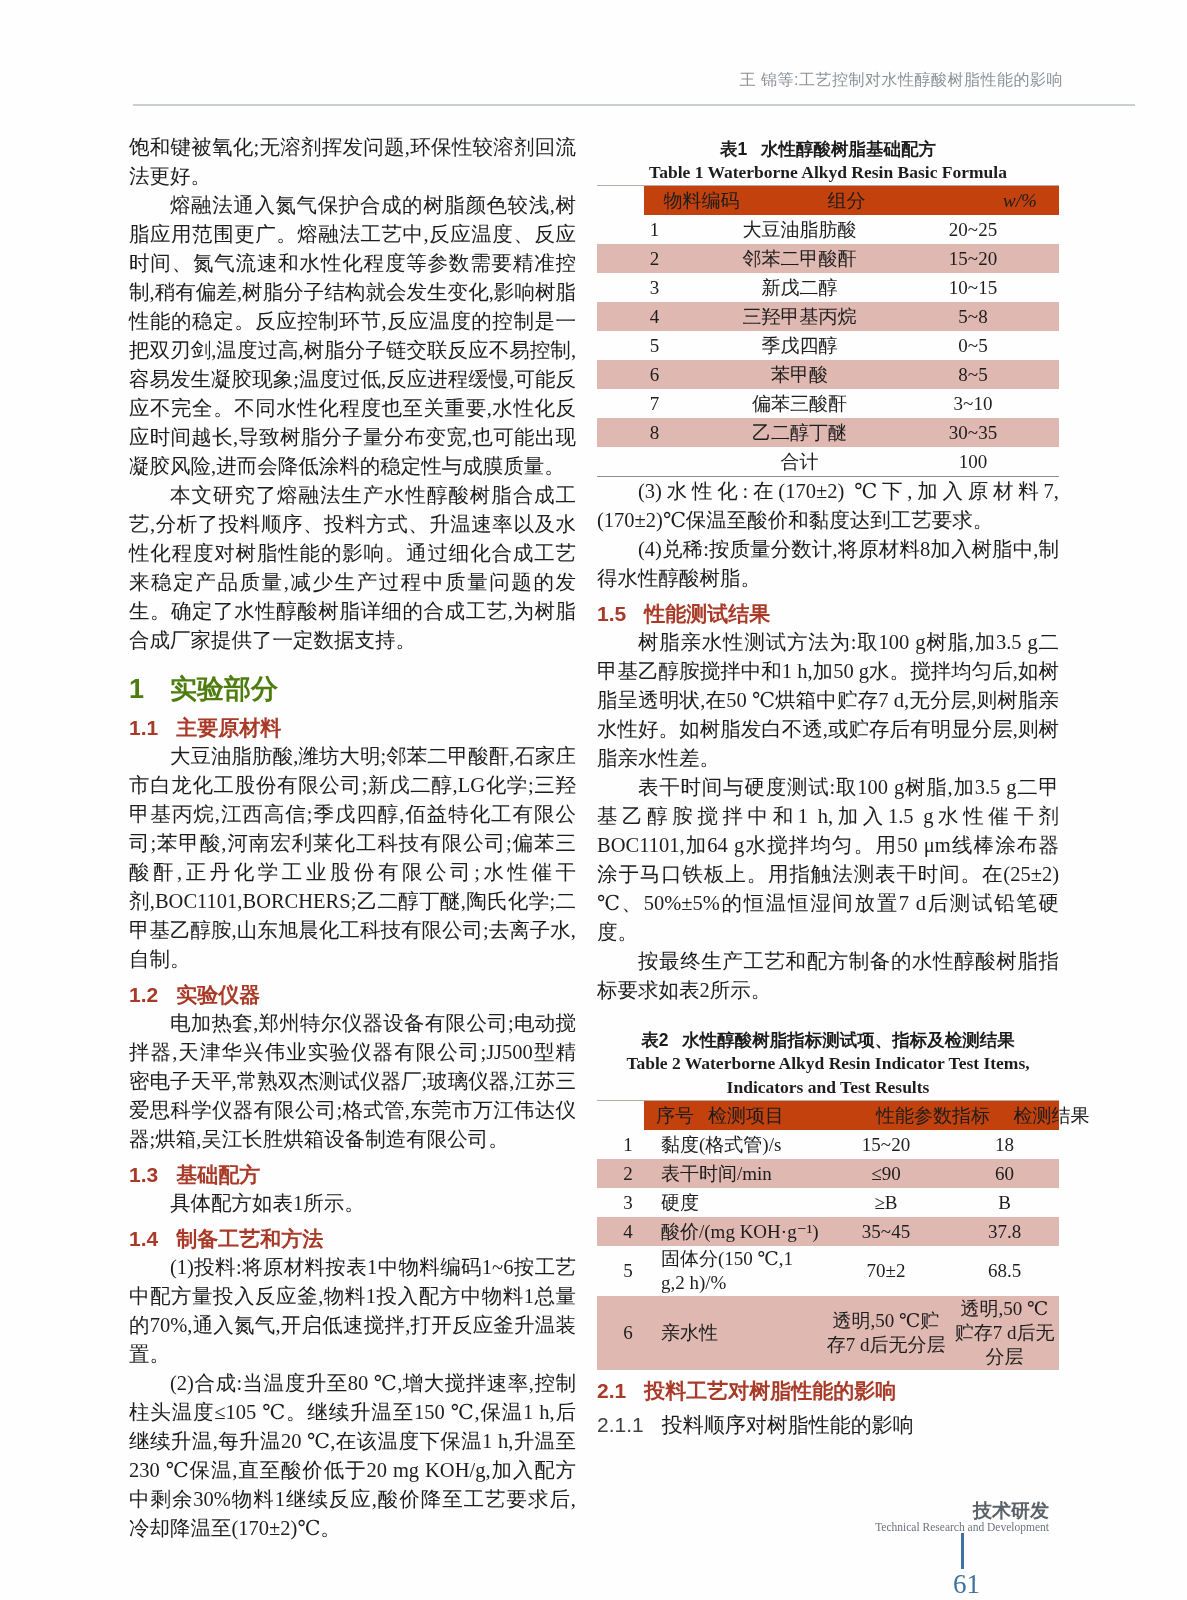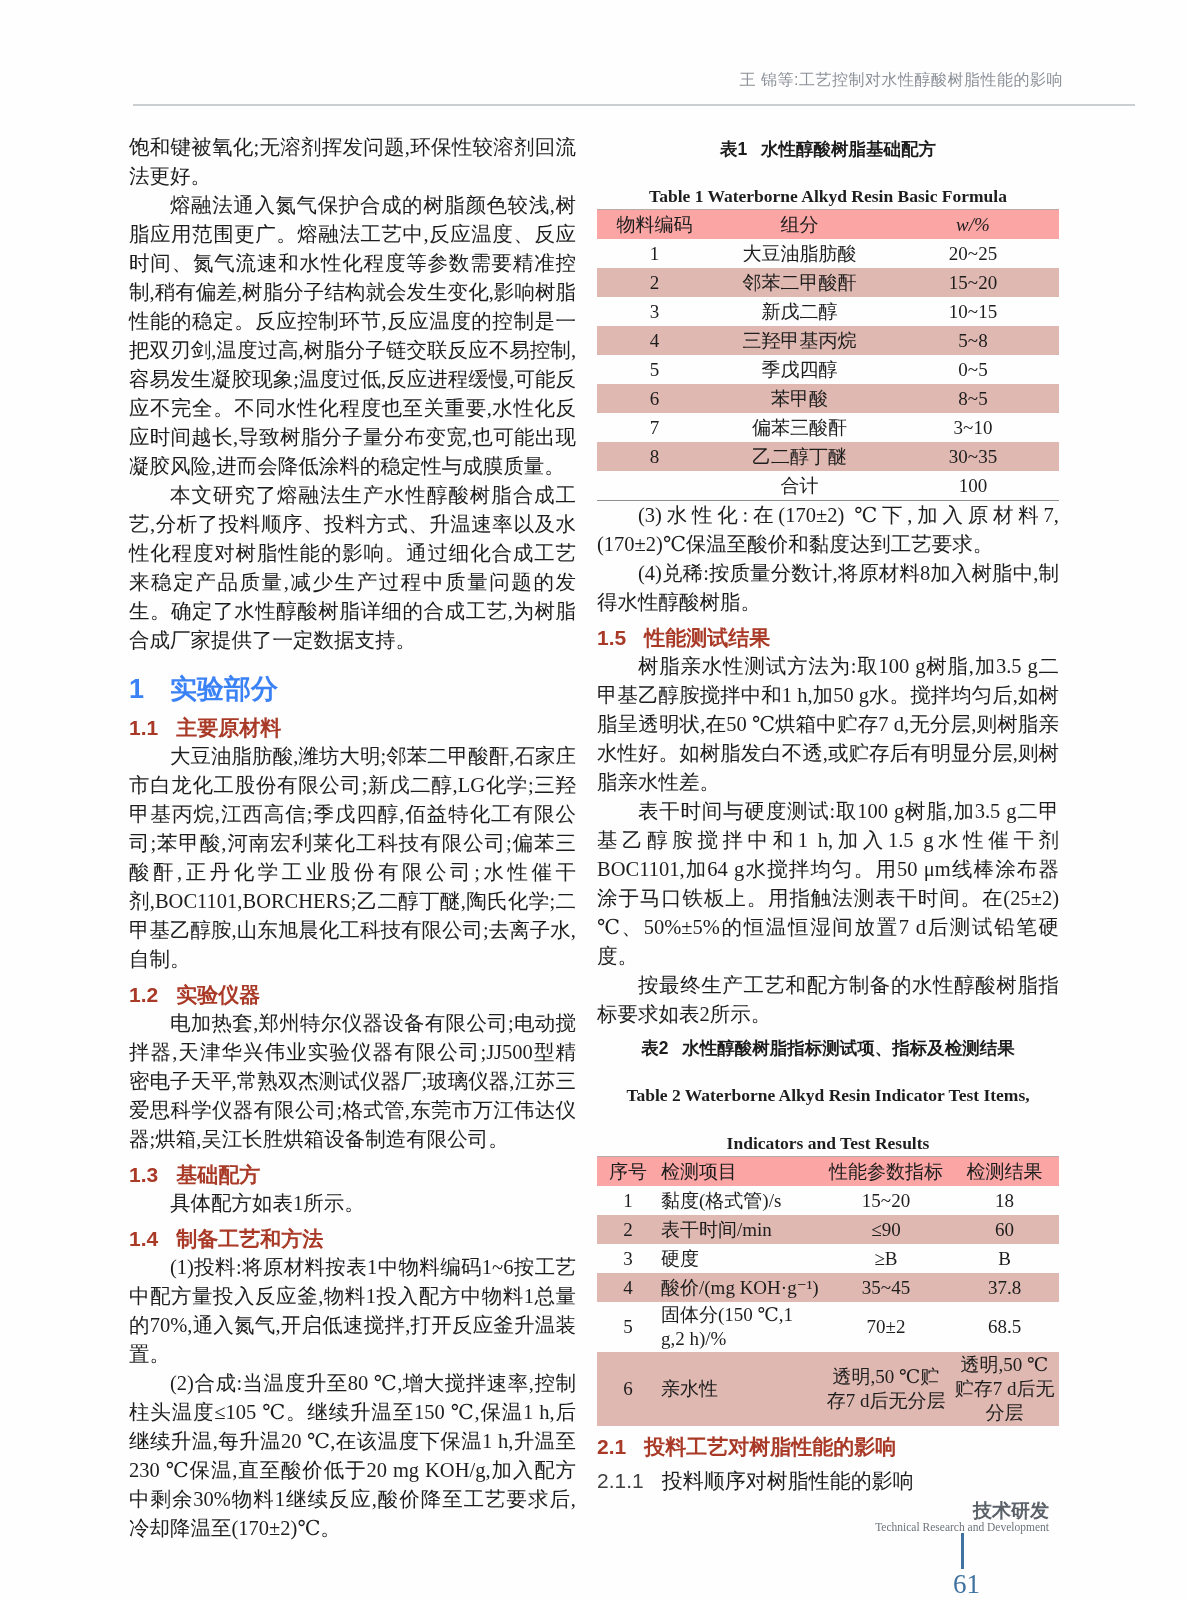--- a/index.html
+++ b/index.html
@@ -13,51 +13,51 @@
   .head-rule{position:absolute;left:133px;top:104px;width:1002px;height:2px;background:#cbcfd2;}
 
   
   .col-left{position:absolute;left:129px;top:133px;width:447px;}
   .col-right{position:absolute;left:597px;top:138px;width:462px;}
 
   p.body{margin:0;font-size:20.5px;line-height:29px;text-align:justify;}
   p.ind{text-indent:2em;}
 
   
-  .h1{margin:16px 0 0 0;color:#3b82f6;font-family:"Liberation Sans","DejaVu Sans",sans-serif;
+  .h1{margin:16px 0 0 0;color:#4d7c0f;font-family:"Liberation Sans","DejaVu Sans",sans-serif;
       font-weight:bold;font-size:27px;line-height:36px;}
   .h1 .num{margin-right:26px;}
   .h2{margin:7px 0 0 0;color:#a93a28;font-family:"Liberation Sans","DejaVu Sans",sans-serif;
       font-weight:bold;font-size:21px;line-height:28px;}
   .h2 .num{margin-right:18px;}
   .h3{margin:6px 0 0 0;font-family:"Liberation Sans","DejaVu Sans",sans-serif;
       font-weight:normal;font-size:21px;line-height:28px;color:#1d1d1d;}
   .h3 .num{color:#404040;margin-right:18px;}
   .after-h{margin-top:0;}
 
   
   .tbl-title-cn{text-align:center;font-weight:bold;font-size:17.5px;line-height:22px;
                 font-family:"Liberation Sans","DejaVu Sans",sans-serif;}
   .tbl-title-cn .lbl{margin-right:14px;}
   .tbl-title-en{text-align:center;font-weight:bold;font-size:17.5px;line-height:24px;
-                font-family:"Liberation Serif","DejaVu Serif",serif;margin-top:24px;}
+                font-family:"Liberation Serif","DejaVu Serif",serif;}
 
   
   .tbl{width:462px;border-top:1px solid #b9aba8;margin-top:1px;font-size:19px;}
   .row{display:grid;align-items:center;min-height:29px;line-height:24px;}
   .t1 .row{grid-template-columns:115px 175px 172px;}
   .t2 .row{grid-template-columns:62px 163px 128px 109px;}
   .row > div{text-align:center;padding:1px 2px;}
   .t2 .row > div.cL{text-align:left;padding-left:2px;}
-  .rhead{background:#fca5a5;}
+  .rhead{background:#c2410c;margin-left:47px;}
   .ralt{background:#dfb8b1;}
   .t1{border-bottom:1.5px solid #8f8f8f;}
   .w-ital{font-style:italic;}
   .mt14{margin-top:14px;}
-  .mt24{margin-top:8px;}
+  .mt24{margin-top:24px;}
   .mt4{margin-top:4px;}
 
   
   .footer{position:absolute;right:129px;top:1500px;display:flex;align-items:center;flex-direction:column;}
   .f-text{text-align:right;margin-right:9px;}
   .f-cn{font-family:"Liberation Sans","DejaVu Sans",sans-serif;font-weight:bold;
         font-size:19px;line-height:21px;color:#5a6168;}
   .f-en{font-family:"Liberation Serif","DejaVu Serif",serif;font-size:11.5px;color:#6d737a;}
   .f-bar{width:3px;height:36px;background:#3f72a0;margin-right:9px;}
   .f-num{font-family:"Liberation Serif","DejaVu Serif",serif;font-size:27px;color:#3f72a0;}

